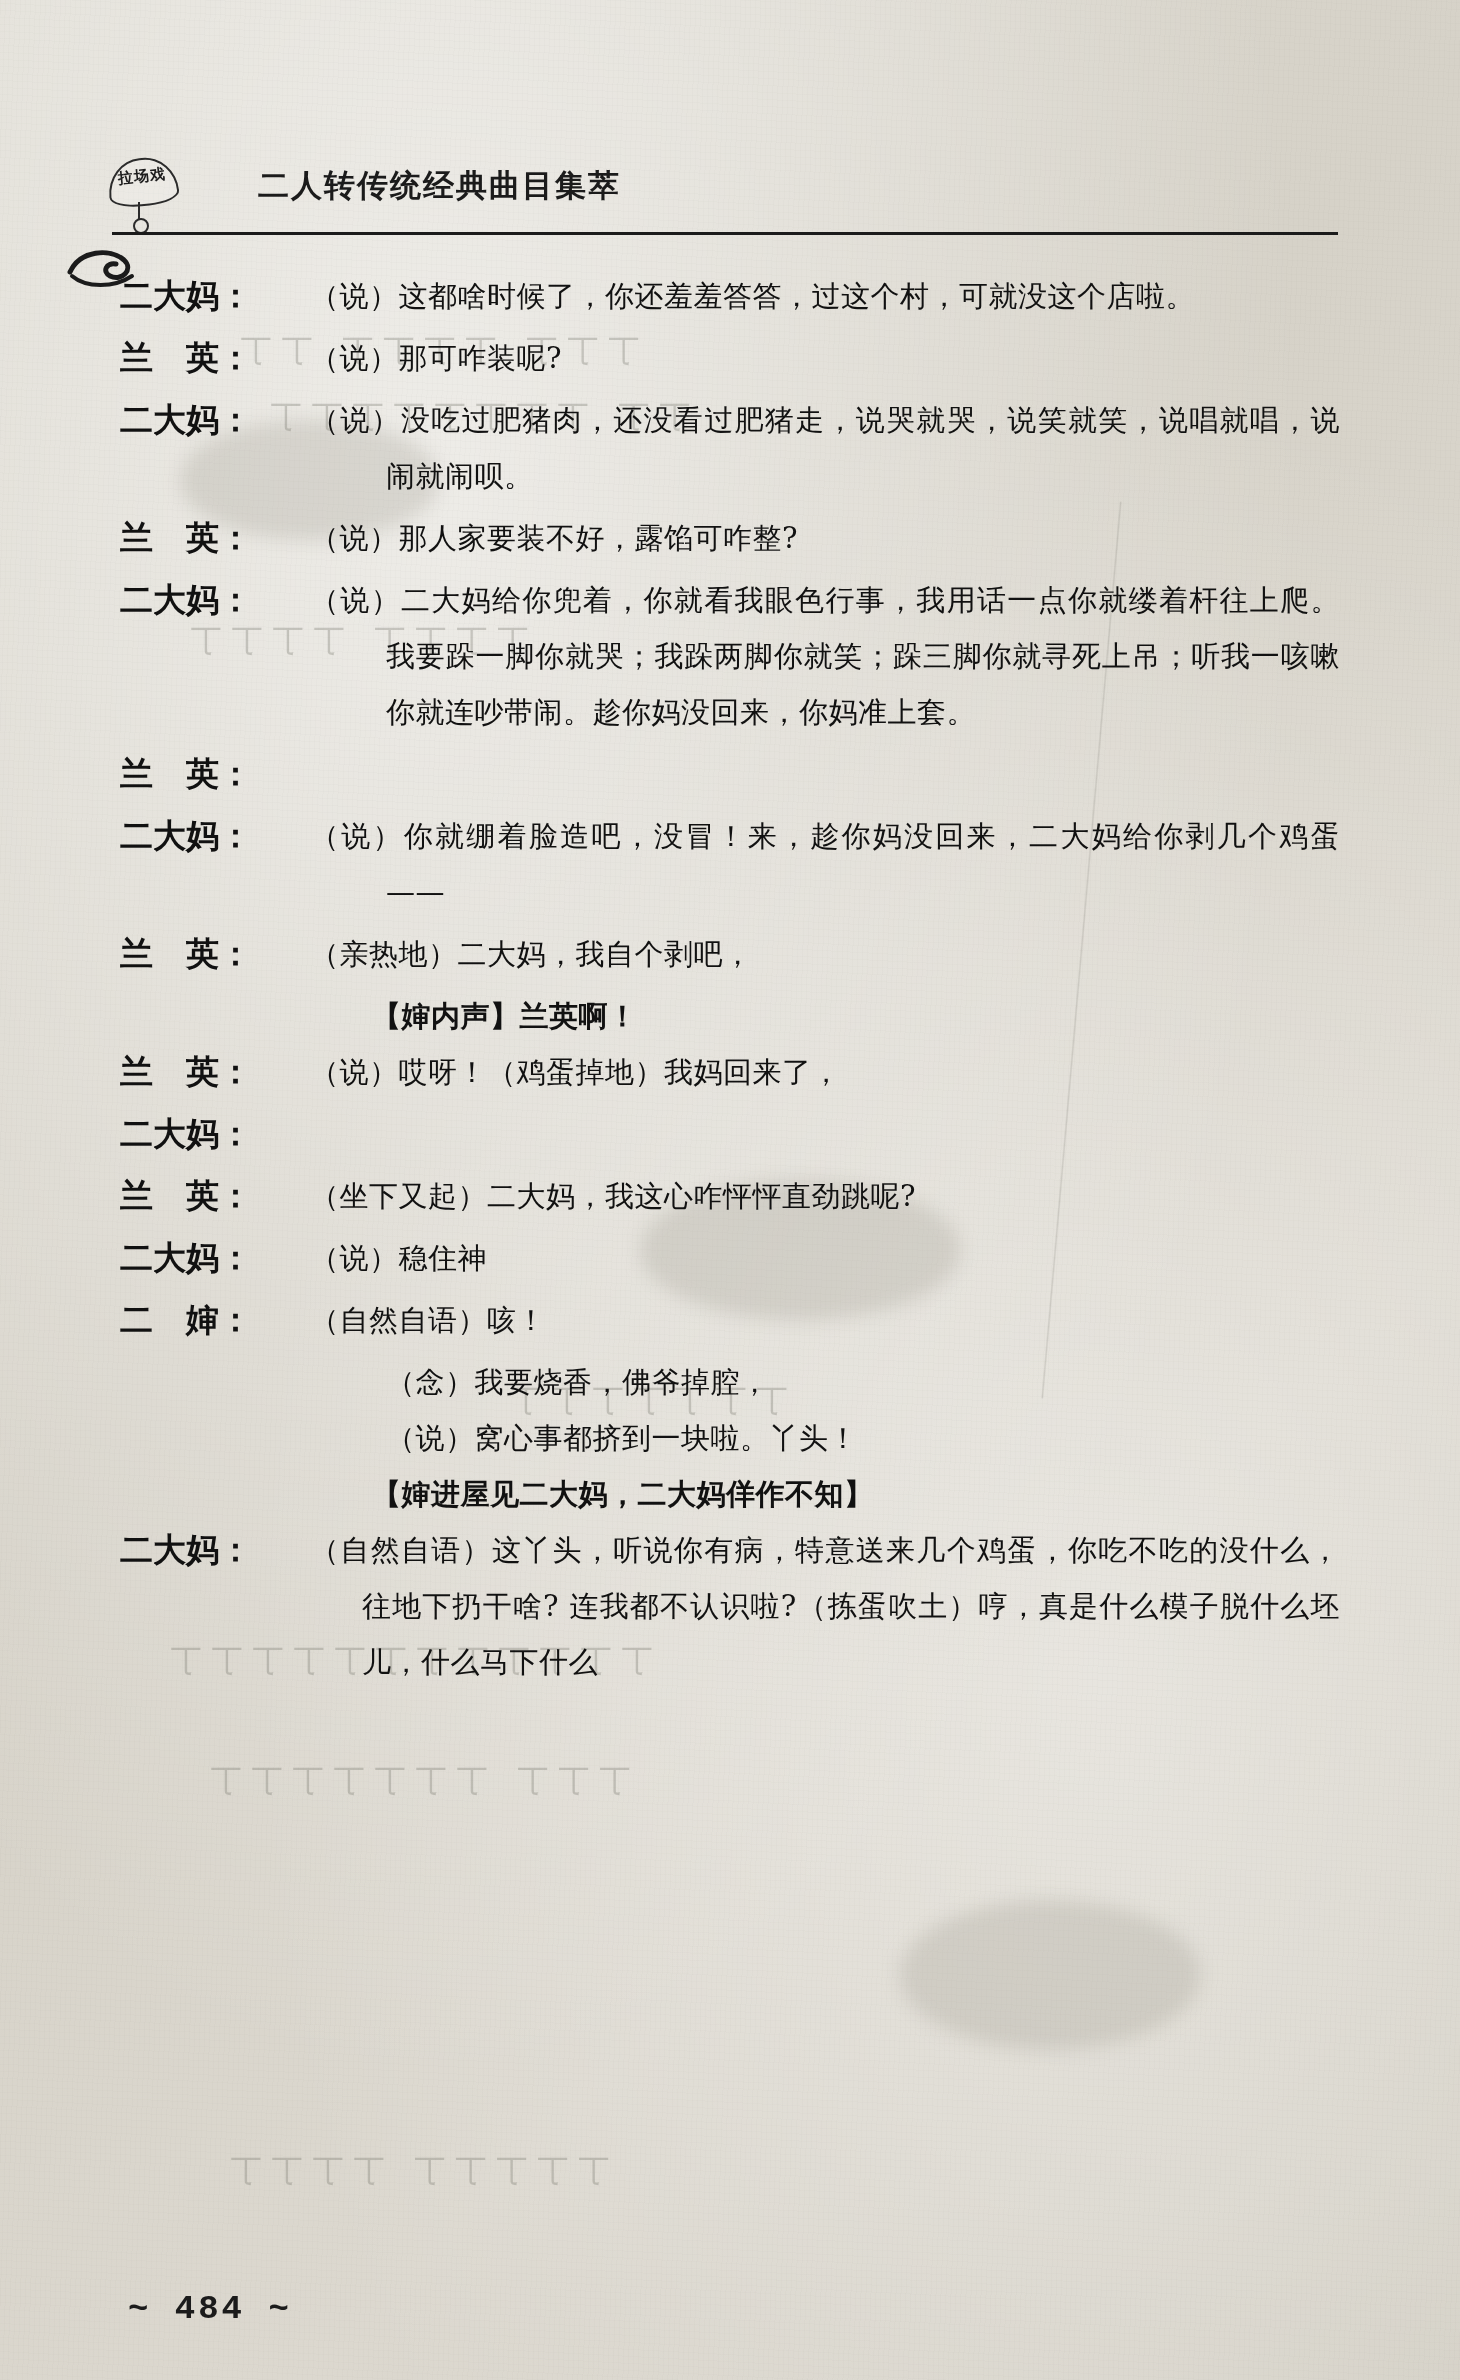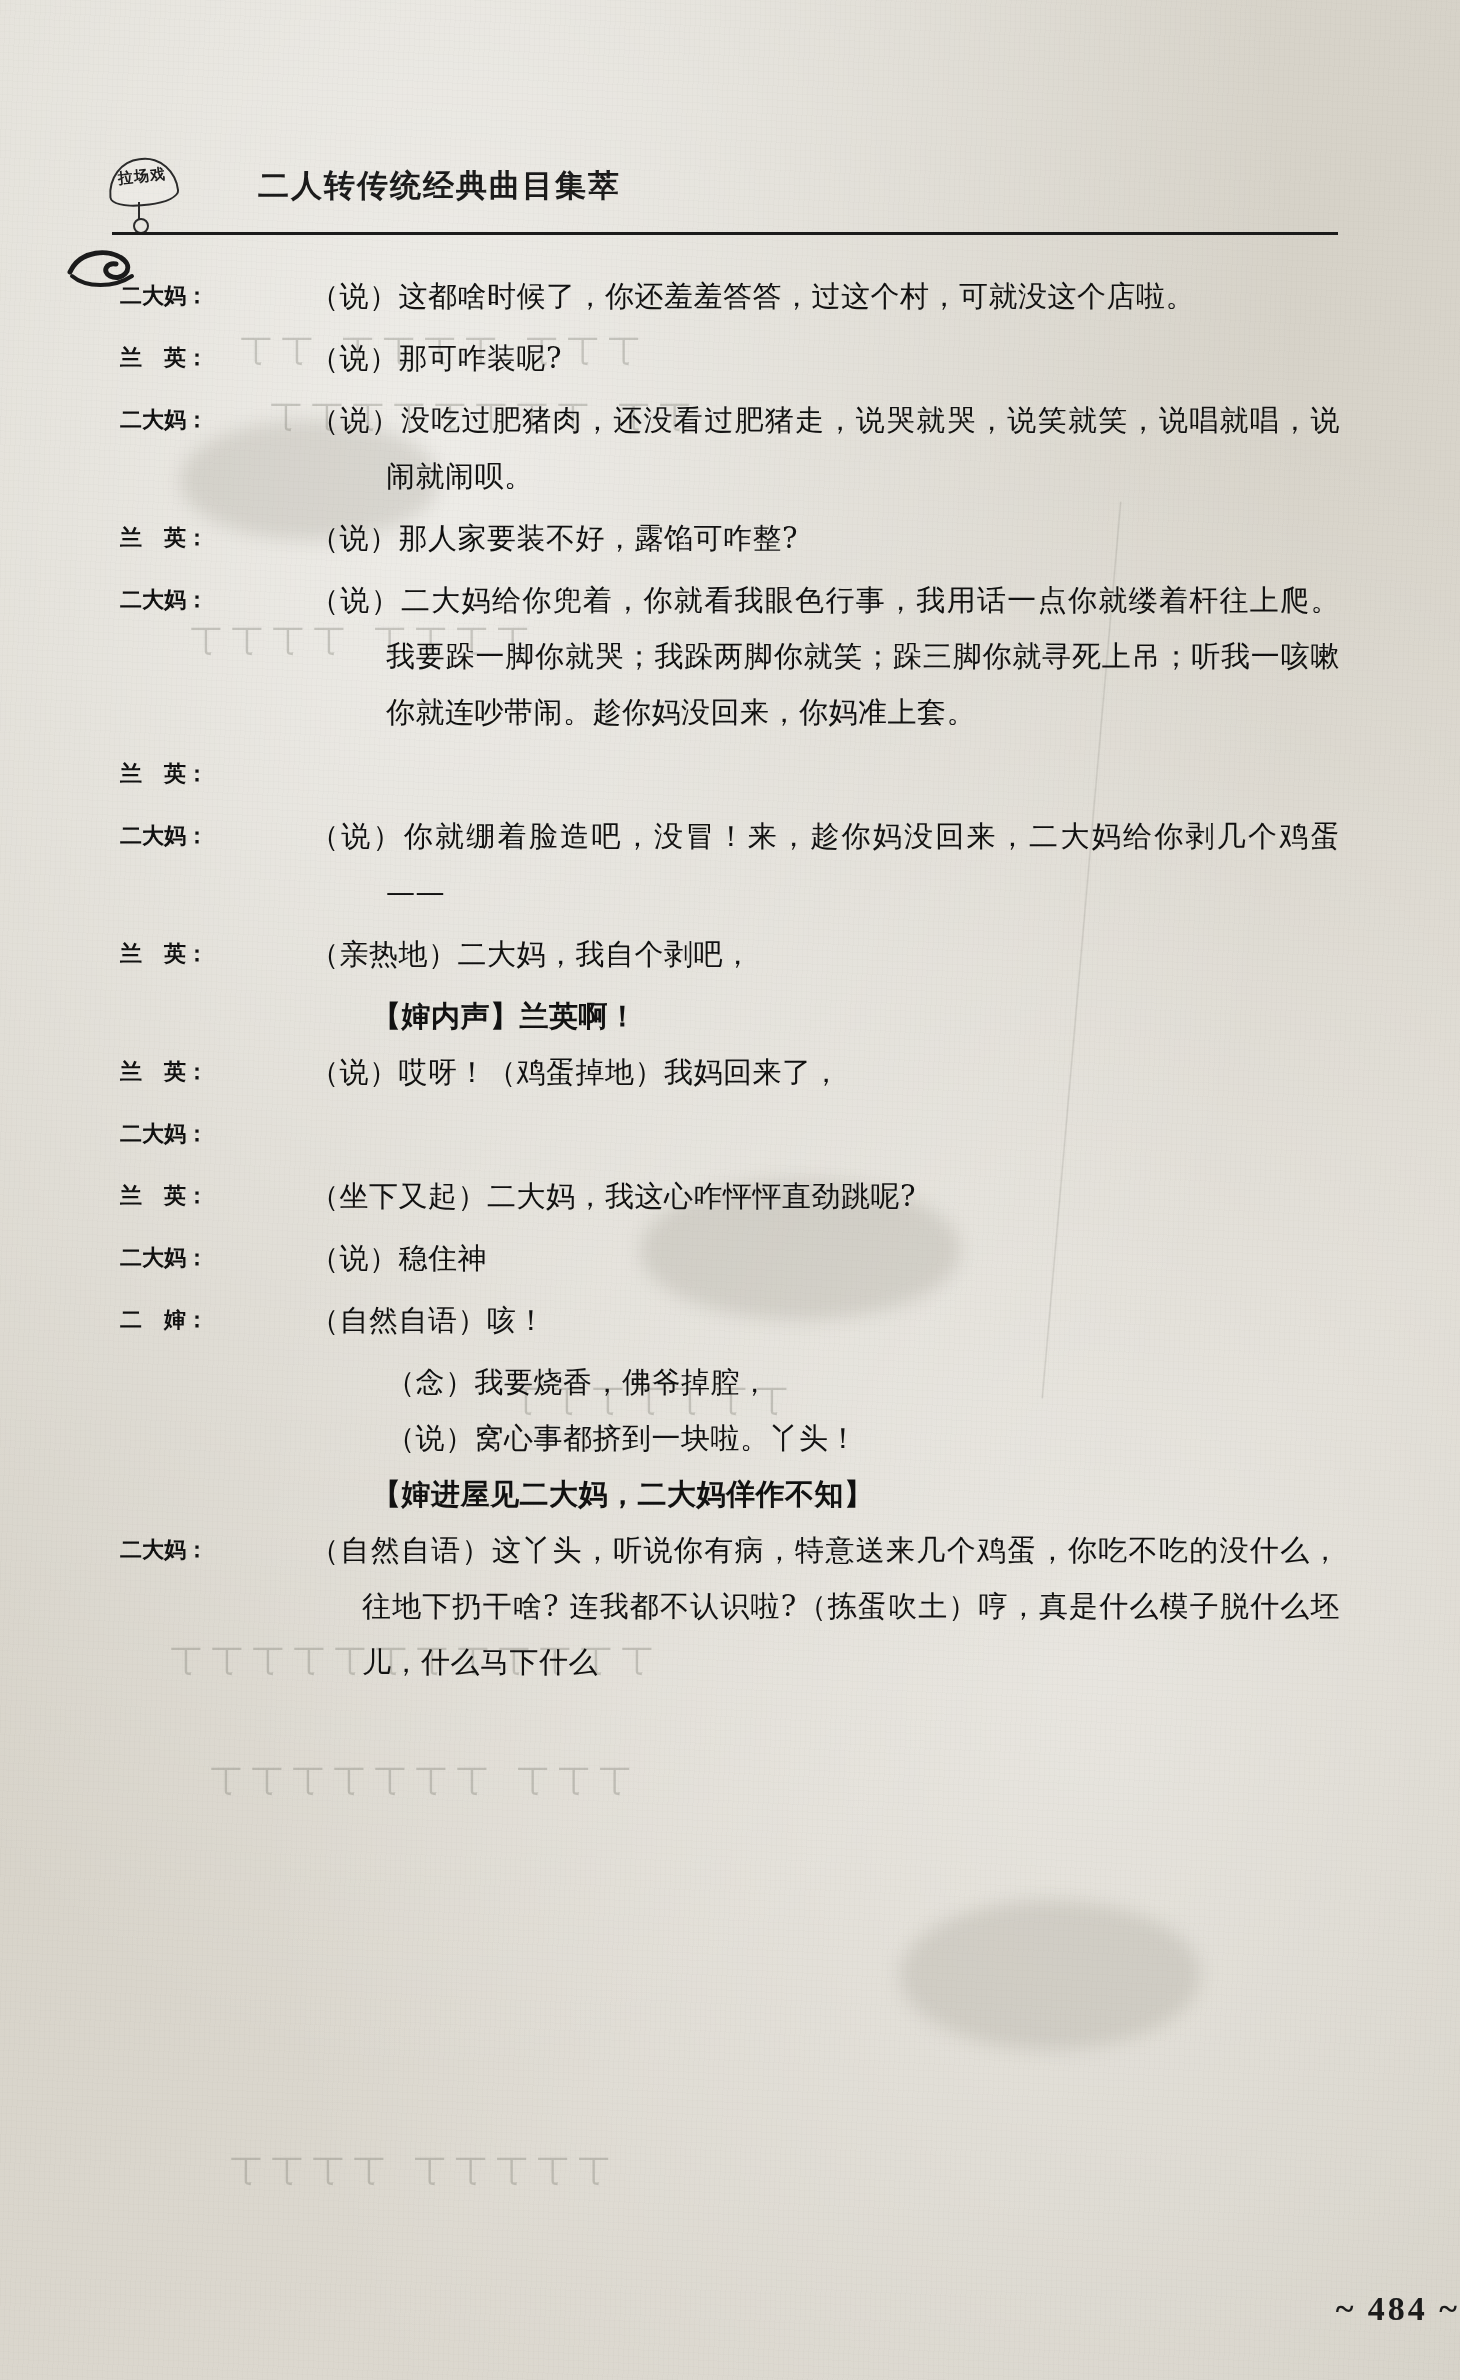--- a/index.html
+++ b/index.html
@@ -135,21 +135,21 @@
   .line {
     display: flex;
     align-items: flex-start;
     margin-bottom: 6px;
   }
   .speaker {
     width: 190px;
     flex: 0 0 190px;
     font-family: "DejaVu Sans", sans-serif;
     font-weight: bold;
-    font-size: 22px;
+    font-size: 33px;
     line-height: 56px;
     color: #111;
     letter-spacing: 0px;
     white-space: nowrap;
   }
   .text {
     flex: 1 1 auto;
     font-size: 29px;
     line-height: 56px;
     color: #111;
@@ -179,26 +179,25 @@
 
   
   .footer {
     position: absolute;
     left: 0;
     bottom: 52px;
     width: 100%;
   }
   .page-number {
     margin-left: 128px;
-    font-family: Liberation Serif, serif;
+    font-family: Liberation Mono, monospace;
     font-size: 34px;
     font-weight: bold;
     color: #1b1b1b;
     letter-spacing: 3px;
-    text-align: right;
   }
   .smudge {
     position: absolute;
     border-radius: 50%;
     background: rgba(150,146,136,0.25);
     filter: blur(9px);
     pointer-events: none;
   }
   .crease {
     position: absolute;

